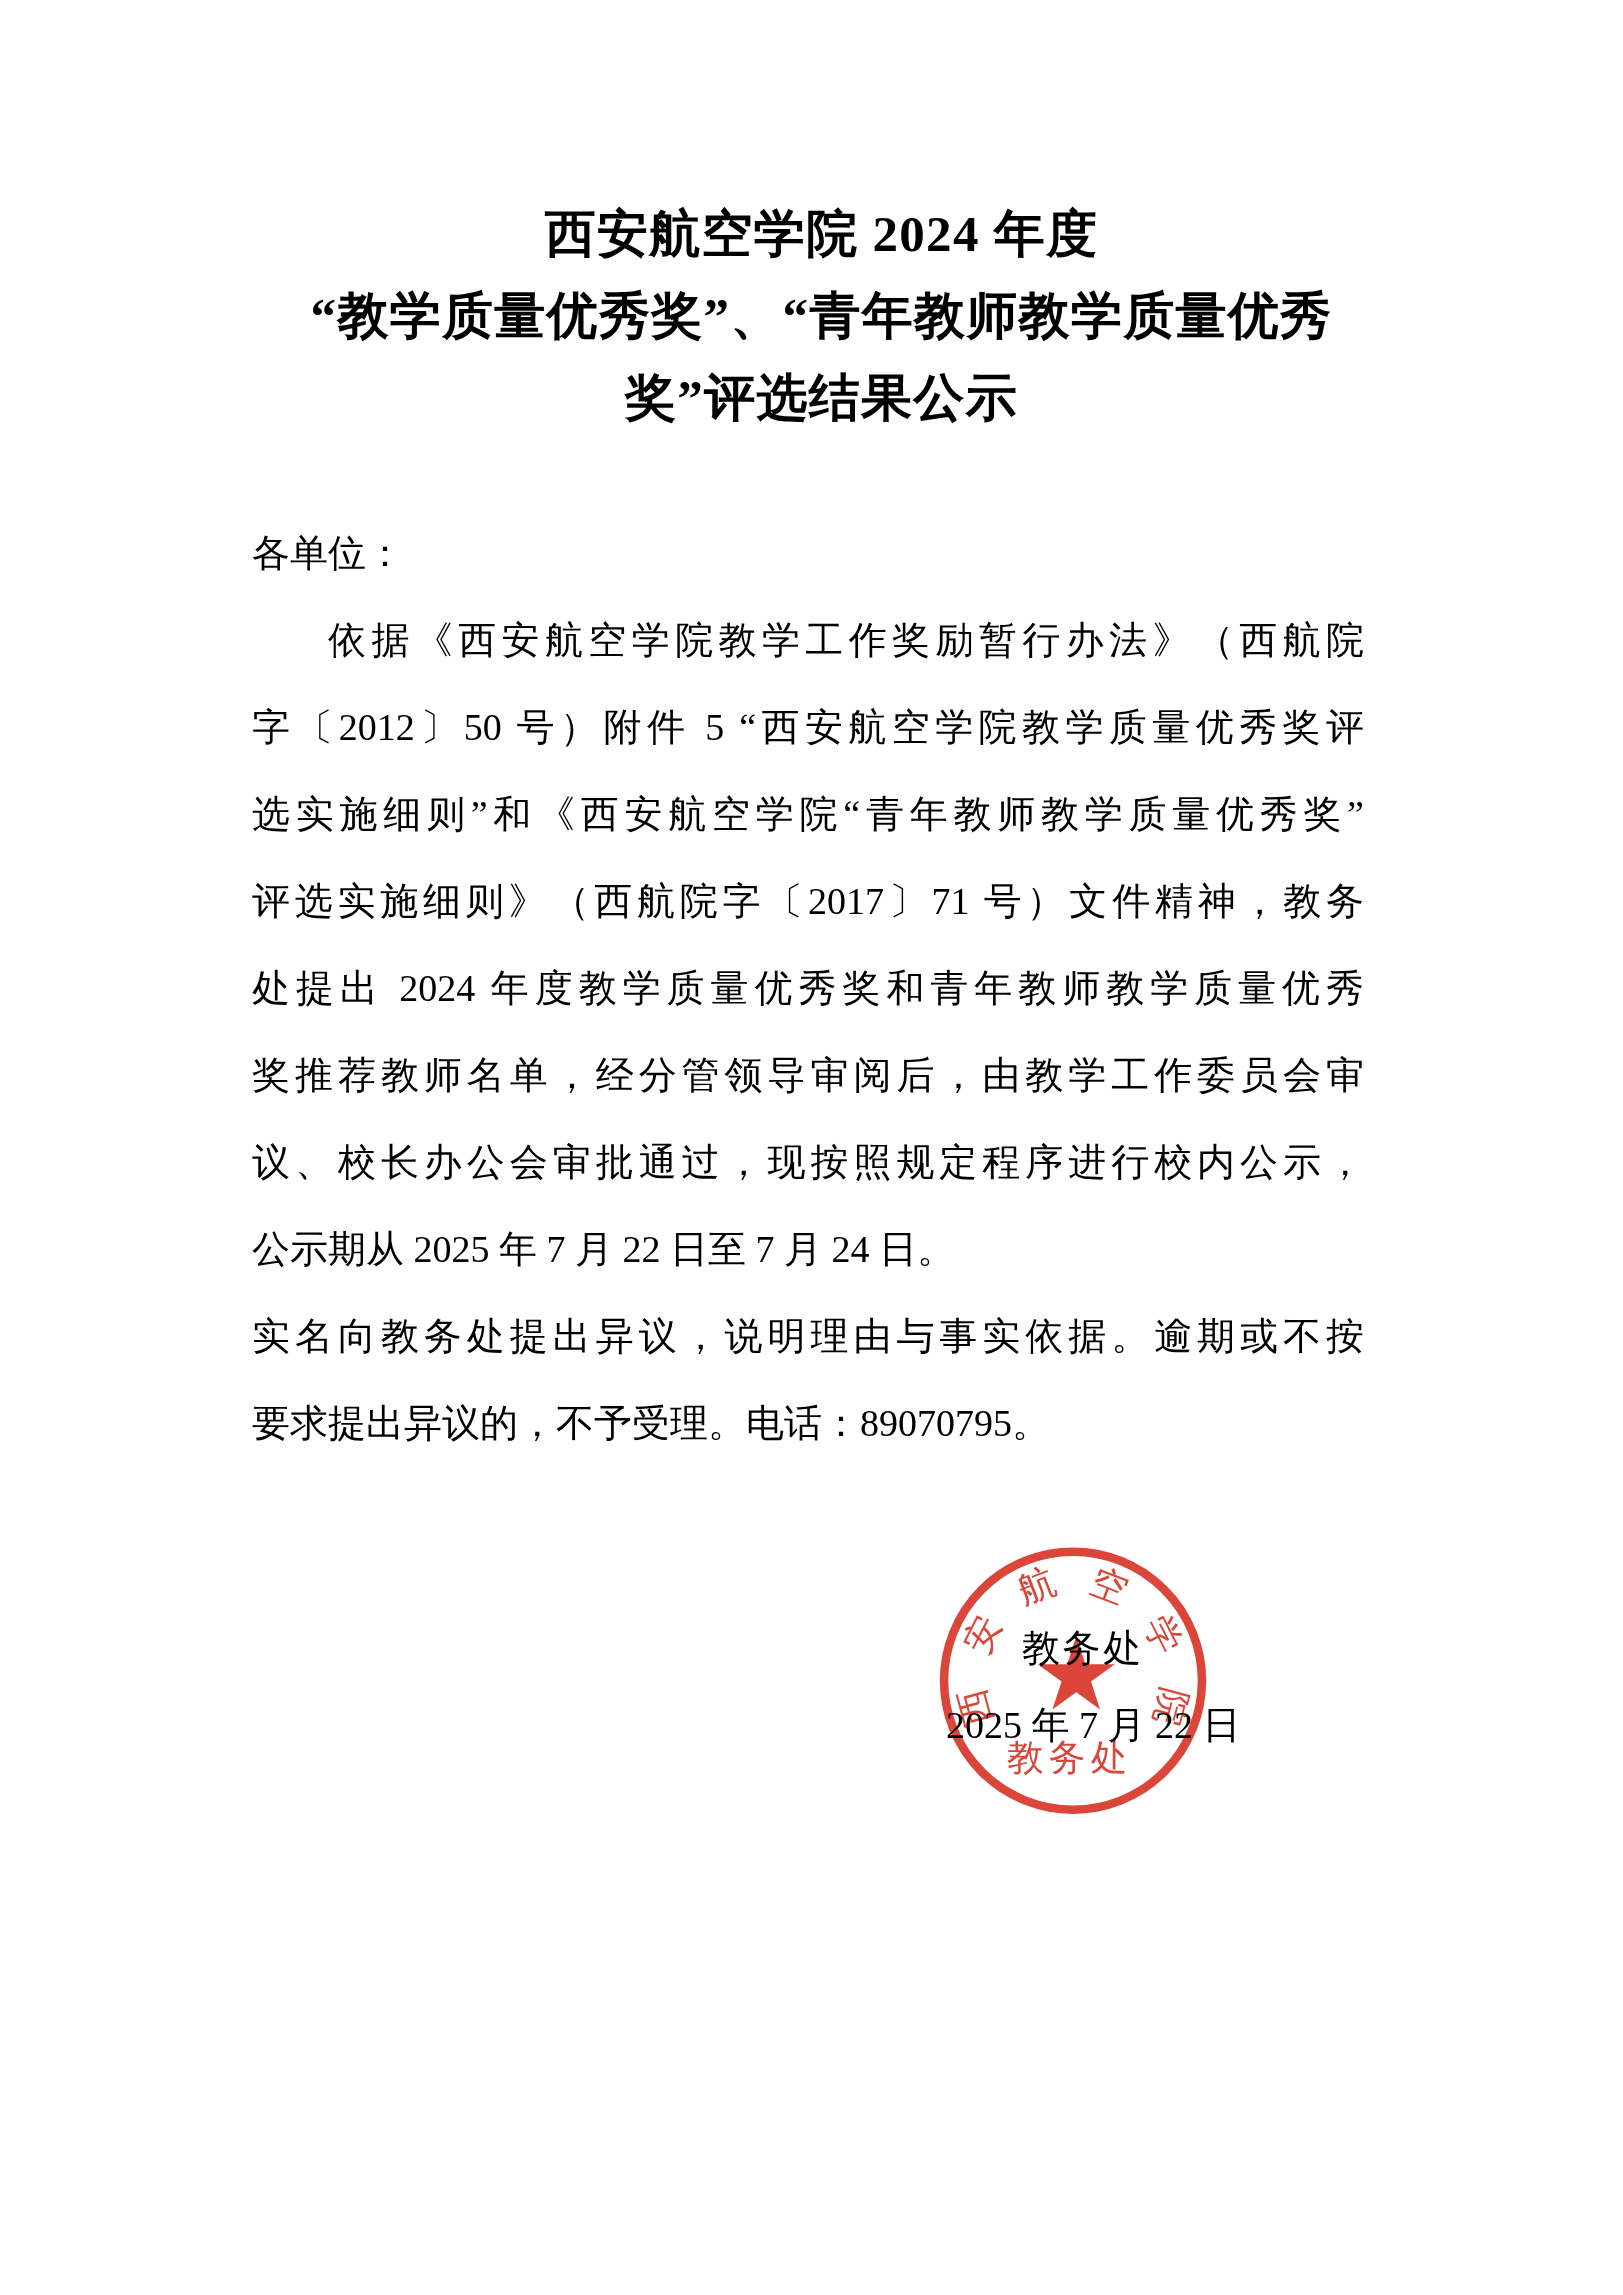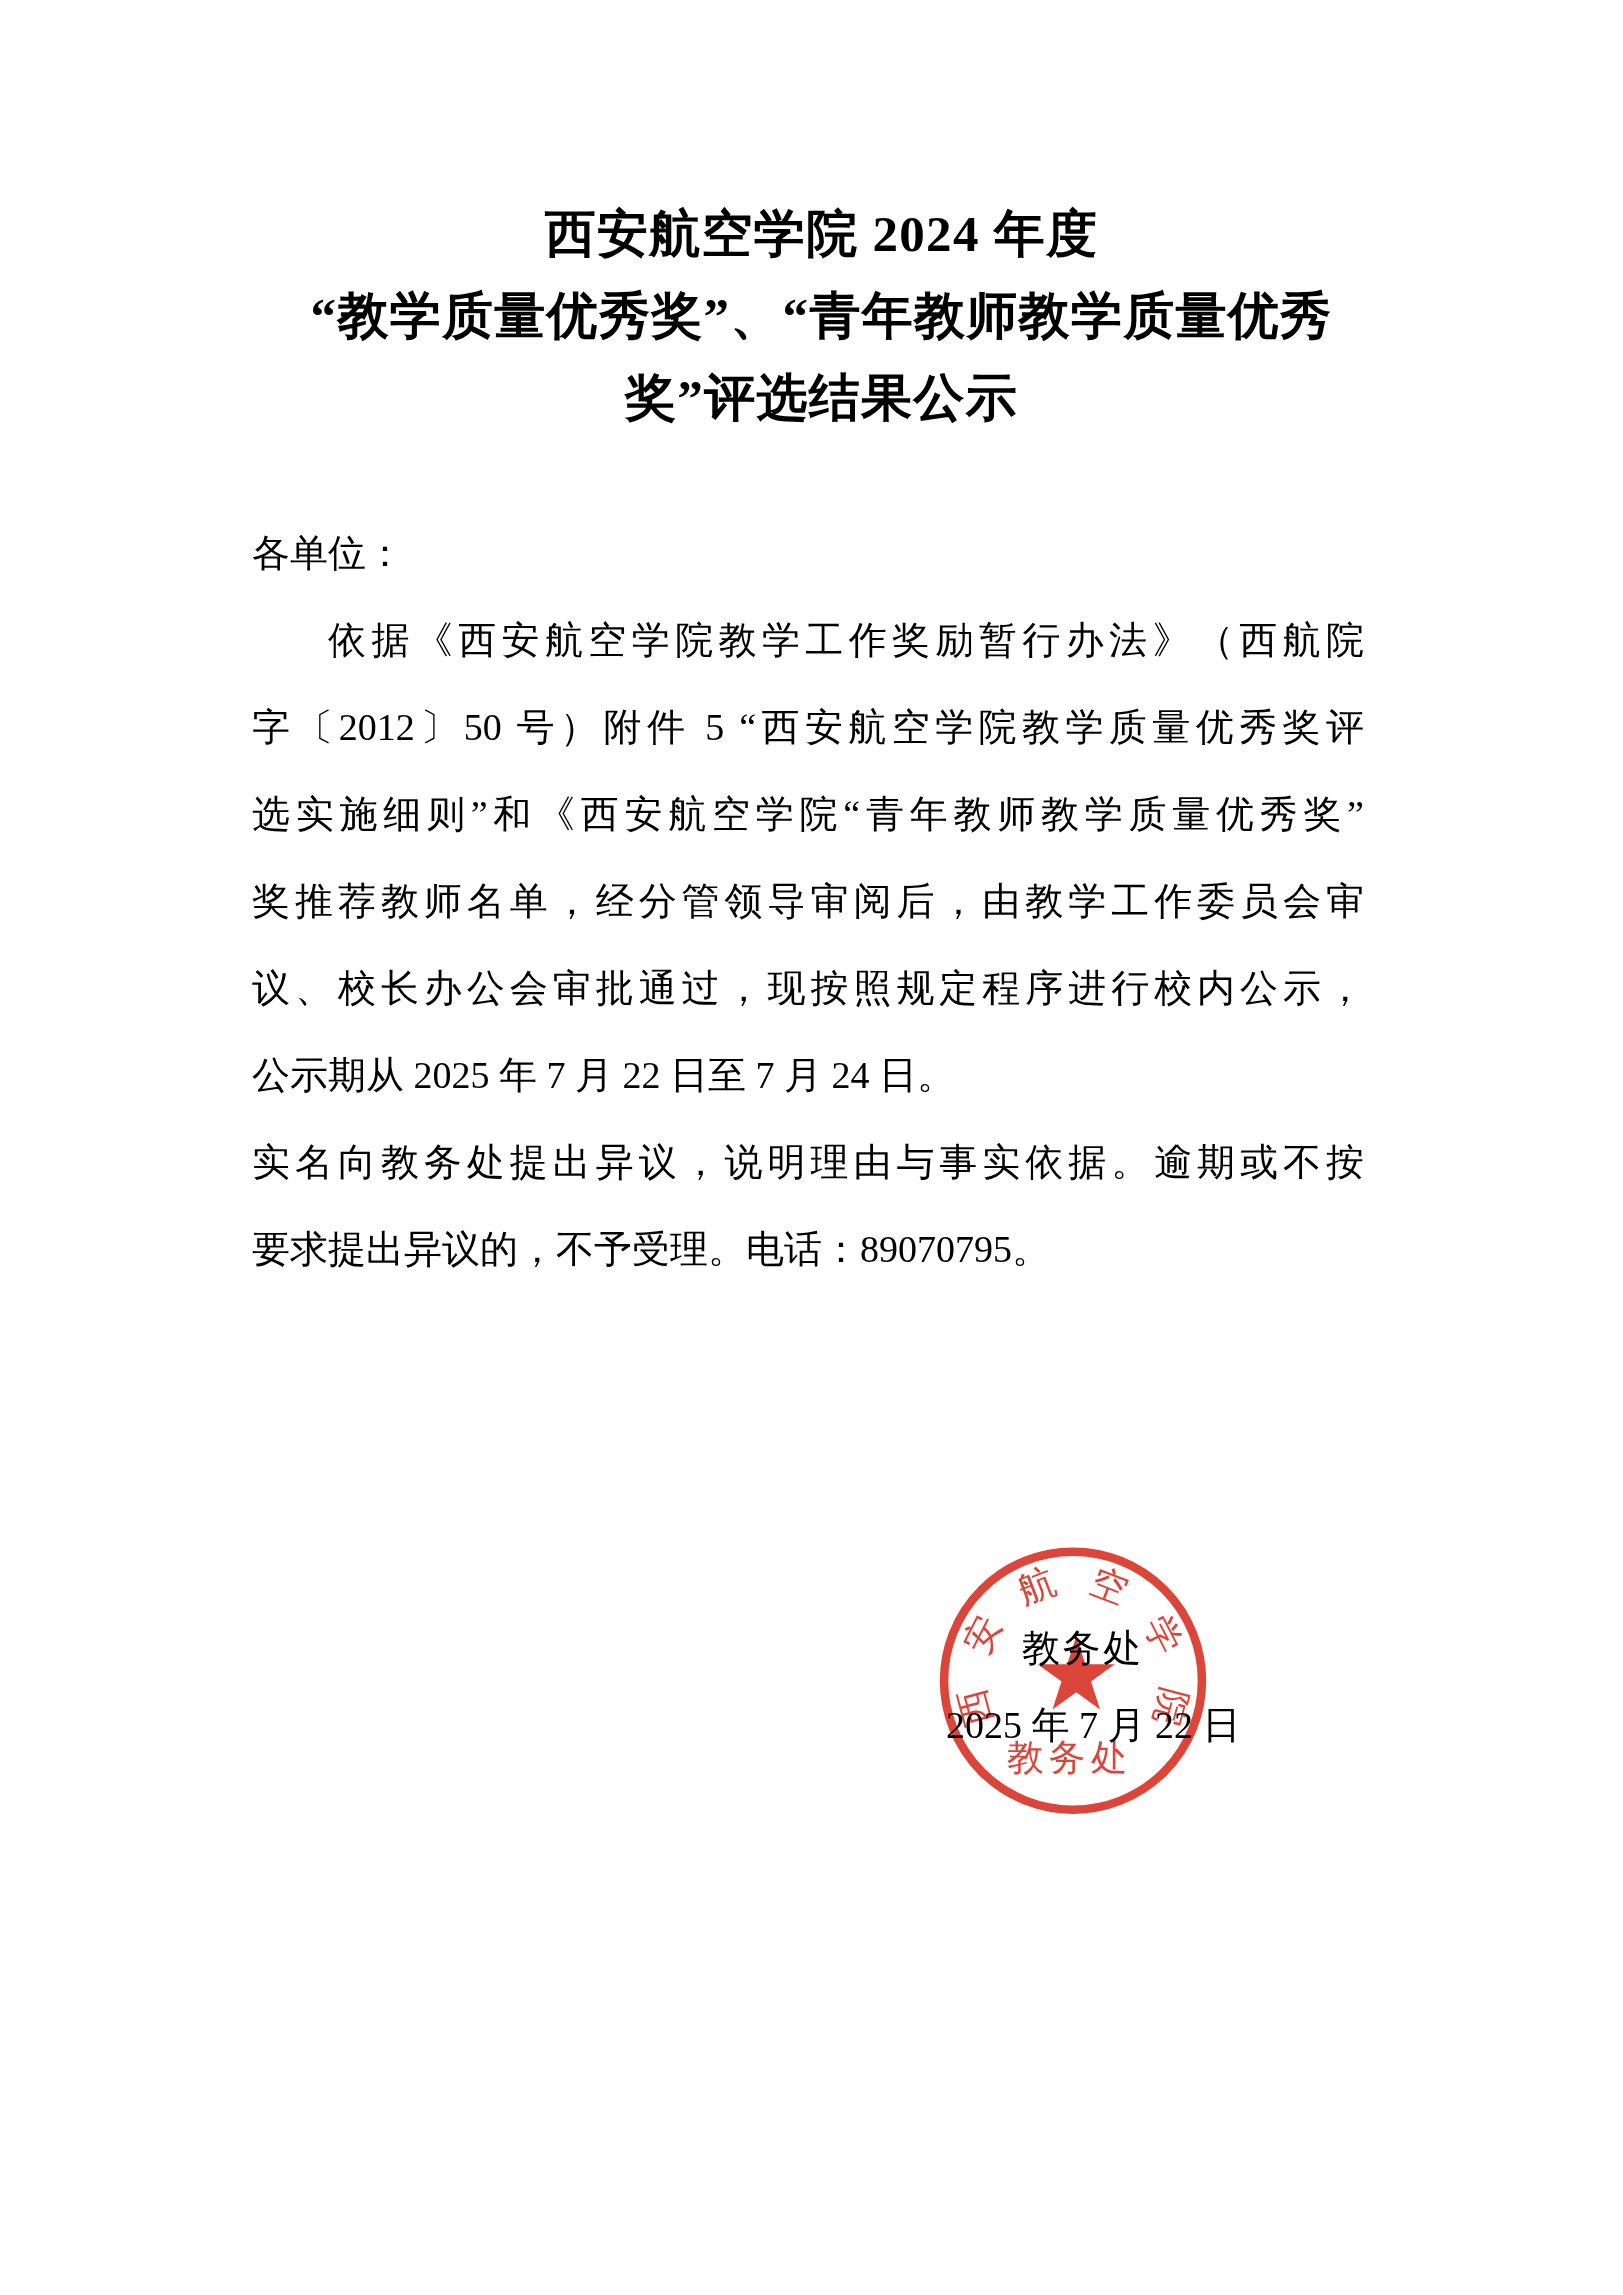--- a/index.html
+++ b/index.html
@@ -78,20 +78,22 @@
     <div>西安航空学院 2024 年度</div>
     <div>“教学质量优秀奖”、“青年教师教学质量优秀</div>
     <div>奖”评选结果公示</div>
   </div>
 
   <div class="body-block">
     <div class="line">各单位：</div>
     <div class="line stretch indent">依据《西安航空学院教学工作奖励暂行办法》（西航院</div>
     <div class="line stretch">字〔2012〕50 号）附件 5 “西安航空学院教学质量优秀奖评</div>
     <div class="line stretch">选实施细则”和《西安航空学院“青年教师教学质量优秀奖”</div>
+    <div class="line stretch">评选实施细则》（西航院字〔2017〕71 号）文件精神，教务</div>
+    <div class="line stretch">处提出 2024 年度教学质量优秀奖和青年教师教学质量优秀</div>
     <div class="line stretch">奖推荐教师名单，经分管领导审阅后，由教学工作委员会审</div>
     <div class="line stretch">议、校长办公会审批通过，现按照规定程序进行校内公示，</div>
     <div class="line">公示期从 2025 年 7 月 22 日至 7 月 24 日。</div>
     <div class="line stretch">实名向教务处提出异议，说明理由与事实依据。逾期或不按</div>
     <div class="line">要求提出异议的，不予受理。电话：89070795。</div>
   </div>
 
   <div class="sig-dept">教务处</div>
   <div class="sig-date">2025 年 7 月 22 日</div>
 

